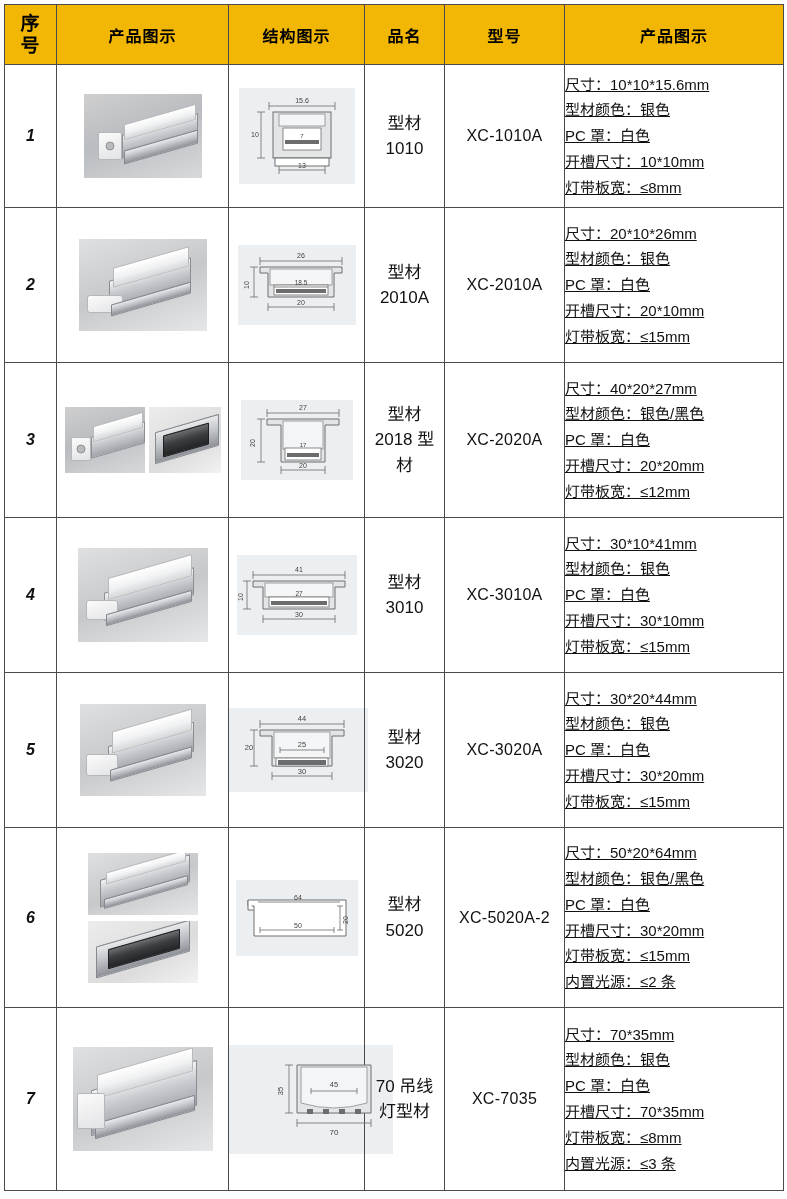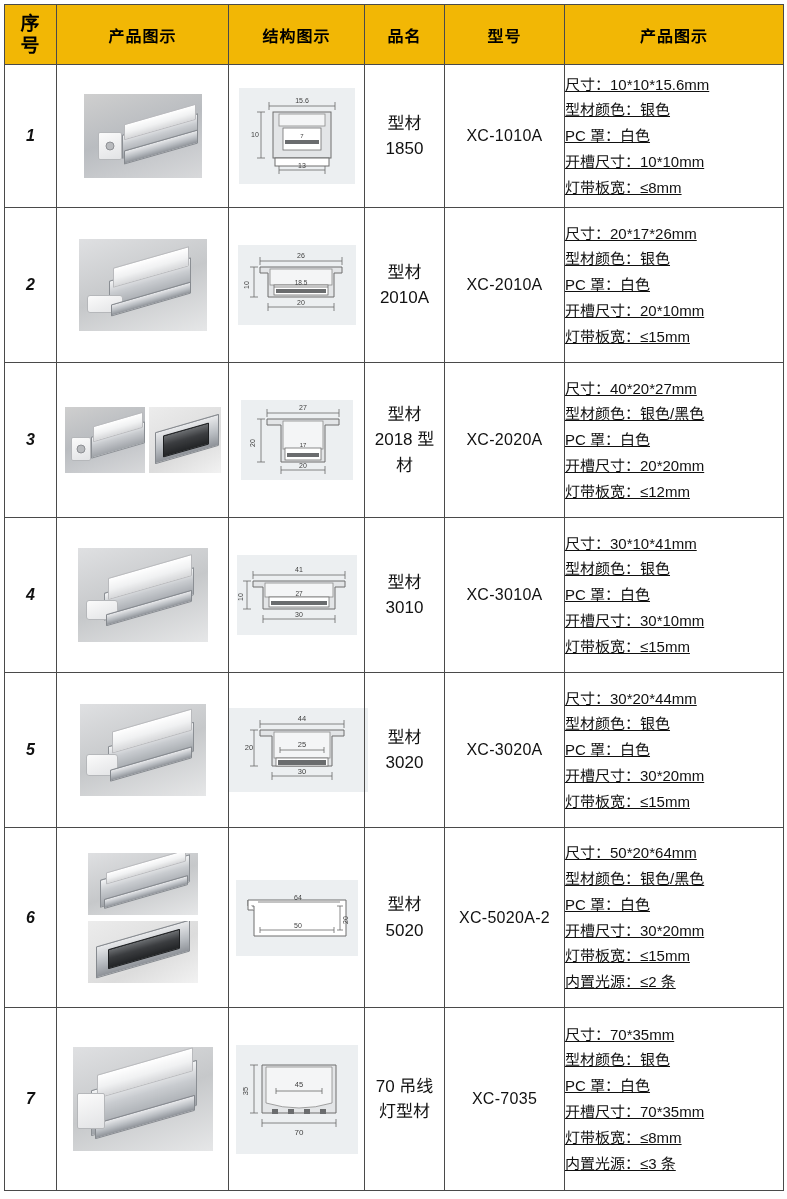--- a/index.html
+++ b/index.html
@@ -219,21 +219,21 @@
               <text x="63" y="50" font-size="6" text-anchor="middle">7</text>
               <rect class="body" x="36" y="70" width="54" height="8"></rect>
               <line class="dim" x1="40" y1="82" x2="86" y2="82"></line>
               <path class="dim" d="M40 78 L40 86 M86 78 L86 86"></path>
               <text x="63" y="80" font-size="7" text-anchor="middle">13</text>
             </svg>
           </div>
         </td>
         <td class="name">
           <div>型材</div>
-          <div>1850</div>
+          <div>1010</div>
         </td>
         <td class="model">XC-1010A</td>
         <td class="desc">
           <div class="line">尺寸：10*10*15.6mm</div>
           <div class="line">型材颜色：银色</div>
           <div class="line">PC 罩：白色</div>
           <div class="line">开槽尺寸：10*10mm</div>
           <div class="line">灯带板宽：≤8mm</div>
         </td>
       </tr>
@@ -270,21 +270,21 @@
               <text x="63" y="60" font-size="7" text-anchor="middle">20</text>
             </svg>
           </div>
         </td>
         <td class="name">
           <div>型材</div>
           <div>2010A</div>
         </td>
         <td class="model">XC-2010A</td>
         <td class="desc">
-          <div class="line">尺寸：20*17*26mm</div>
+          <div class="line">尺寸：20*10*26mm</div>
           <div class="line">型材颜色：银色</div>
           <div class="line">PC 罩：白色</div>
           <div class="line">开槽尺寸：20*10mm</div>
           <div class="line">灯带板宽：≤15mm</div>
         </td>
       </tr>
 
       <tr style="height:155px;">
         <td class="idx">3</td>
         <td class="photo">
@@ -483,21 +483,21 @@
           <div class="photo-wrap">
             <div class="pic light" style="width:140px;height:104px;">
               <div class="bar alu" style="left:18px;top:28px;width:104px;height:44px;"></div>
               <div class="bar pc" style="left:24px;top:14px;width:94px;height:22px;"></div>
               <div class="bar alu2" style="left:22px;top:62px;width:98px;height:14px;"></div>
               <div class="cap" style="width:26px;height:34px;left:4px;top:46px;border-radius:2px;"></div>
             </div>
           </div>
         </td>
         <td class="draw">
-          <div class="draw-box" style="width:122px;height:109px;">
+          <div class="draw-box" style="width:122px;height:109px;padding-left:42px;">
             <svg viewBox="0 0 122 92" width="122" height="92" aria-hidden="true">
               <path class="bodyfill" d="M26 12 L100 12 L100 60 L26 60 Z" fill="#ffffff"></path>
               <path class="pcfill" d="M30 14 L96 14 L96 50 Q63 60 30 50 Z"></path>
               <line class="dim" x1="18" y1="12" x2="18" y2="60"></line>
               <path class="dim" d="M14 12 L22 12 M14 60 L22 60"></path>
               <text x="12" y="38" font-size="7.5" text-anchor="middle" transform="rotate(-90 12 38)">35</text>
               <line class="dim" x1="40" y1="38" x2="86" y2="38"></line>
               <path class="dim" d="M40 35 L40 41 M86 35 L86 41"></path>
               <text x="63" y="34" font-size="7.5" text-anchor="middle">45</text>
               <g class="tape">

